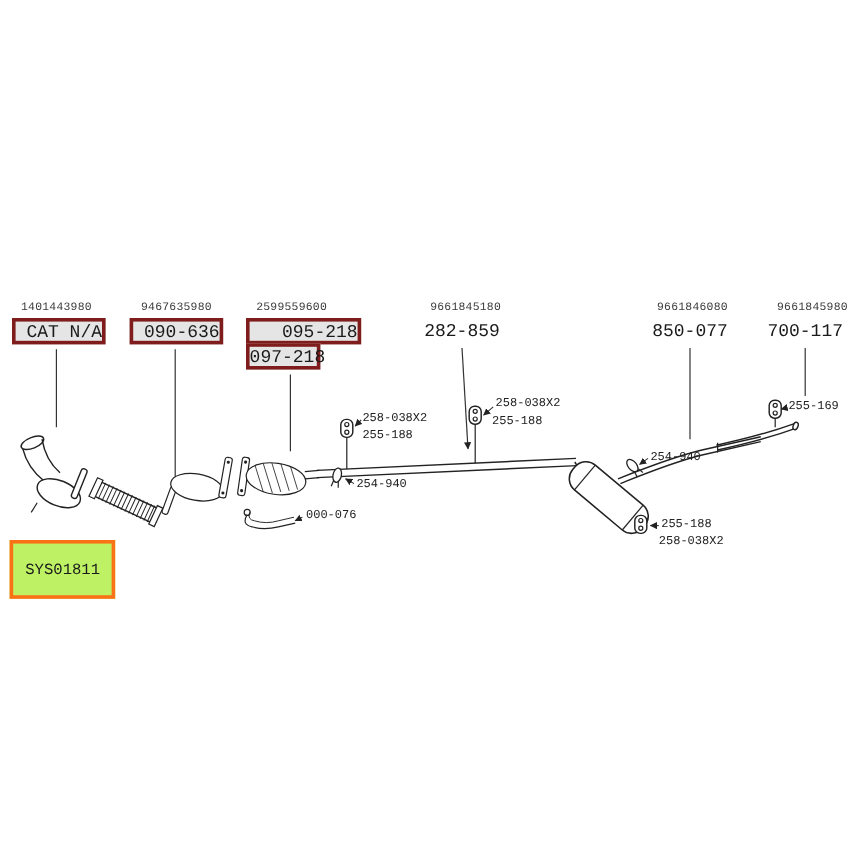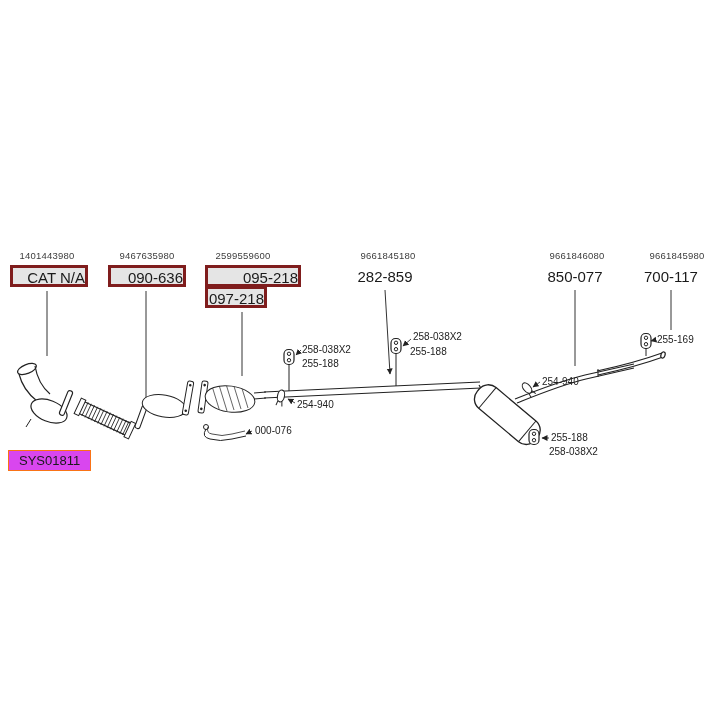--- a/index.html
+++ b/index.html
@@ -1,26 +1,26 @@
 <!DOCTYPE html>
 <html><head>
 <meta charset="utf-8">
 <style>
   *{box-sizing:border-box}
   html,body{margin:0;padding:0;background:#fff}
   .stage{position:relative;width:720px;height:720px;background:#ffffff;
-         font-family:Liberation Sans, sans-serif;color:#1a1a1a;overflow:hidden}
+         font-family:Liberation Mono, monospace;color:#1a1a1a;overflow:hidden}
   .art{position:absolute;left:0;top:0}
   .ref{position:absolute;font-size:9.5px;color:#3c3c3c;transform:translateX(-50%);white-space:nowrap;letter-spacing:.2px}
   .pbox{position:absolute;font-size:15px;border:3px solid #7f1d1d;text-align:right;
         line-height:20px;height:22px;background:#e5e5e5;white-space:nowrap}
   .plabel{position:absolute;font-size:15px;white-space:nowrap;transform:translateX(-50%)}
   .ann{position:absolute;font-size:10px;white-space:nowrap;color:#222}
-  .sysbox{position:absolute;left:8px;top:450px;border:1px solid #f97316;font-size:13px;
-          padding:2px 10px;background:#d946ef;white-space:nowrap}
+  .sysbox{position:absolute;left:8px;top:450px;border:3px solid #f97316;font-size:13px;
+          padding:14px 10px;background:#bef264;white-space:nowrap}
 </style>
 </head>
 <body>
 
 <div class="stage">
 
   <svg class="art" width="720" height="720" viewBox="0 0 720 720">
     <defs>
       <marker id="ah" markerWidth="7" markerHeight="7" refX="5.5" refY="3" orient="auto" markerUnits="userSpaceOnUse">
         <path d="M0,0 L6,3 L0,6 Z" fill="#222"></path>

